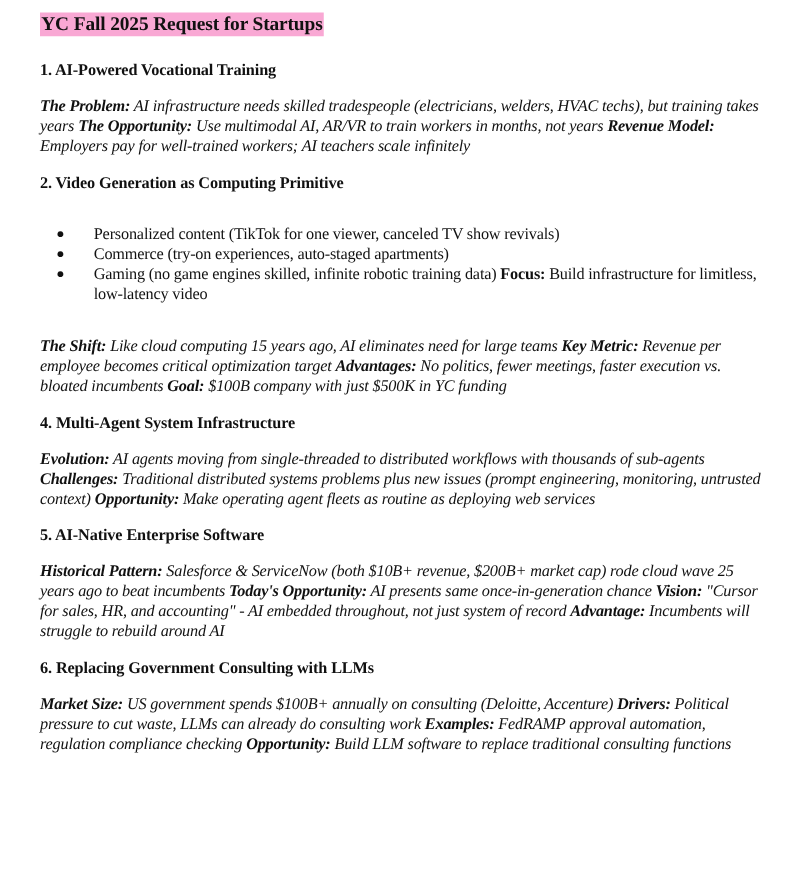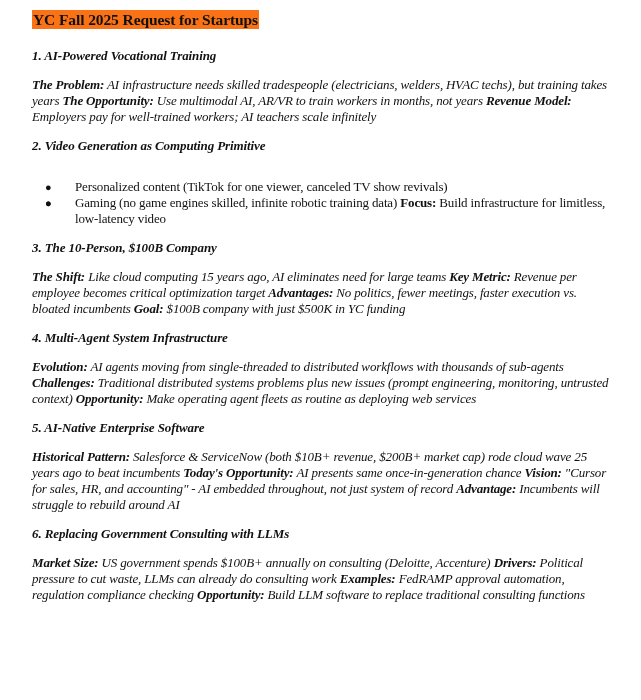--- a/index.html
+++ b/index.html
@@ -6,34 +6,33 @@
     body {
       width: 641px; height: 700px; overflow: hidden;
       font-family: "Liberation Serif", "DejaVu Serif", serif;
       color: #111111;
       font-size: 13px;
       line-height: 16px;
     }
     .page { position: relative; padding: 10px 32px 0 32px; width: 577px; }
     .title {
       display: inline-block;
-      background: #f97316;
+      background: #f9a8d4;
       font-weight: bold;
       font-size: 15.5px;
       line-height: 19px;
       padding: 0 1px;
       margin: 0;
       letter-spacing: -0.1px;
     }
     .section-heading {
       font-weight: bold;
       font-size: 13px;
       margin: 0;
       letter-spacing: -0.1px;
-      font-style: italic;
     }
     p.body { margin: 0; letter-spacing: -0.15px; font-style: italic; }
     b { font-weight: bold; }
     ul.bullets { margin: 0; padding: 0 0 0 43px; list-style: none; }
     ul.bullets li { position: relative; margin: 0; letter-spacing: -0.15px; }
     ul.bullets li .dot {
       position: absolute; left: -30px; top: 0; font-size: 11px;
     }
     .gap-title { height: 19px; }
     .gap-h { height: 13px; }
@@ -55,29 +54,28 @@
   </section>
   <div class="gap-sec"></div>
 
   
   <section>
     <h2 class="section-heading">2. Video Generation as Computing Primitive</h2>
     <div class="gap-h"></div>
     <div class="gap-list"></div>
     <ul class="bullets">
       <li><span class="dot">●</span><span>Personalized content (TikTok for one viewer, canceled TV show revivals)</span></li>
-      <li><span class="dot">●</span></li>
+      <li><span class="dot">●</span><span>Commerce (try-on experiences, auto-staged apartments)</span></li>
       <li><span class="dot">●</span><span>Gaming (no game engines skilled, infinite robotic training data) </span><b>Focus:</b><span> Build infrastructure for limitless, low-latency video</span></li>
     </ul>
   </section>
   <div class="gap-sec"></div>
 
   
   <section>
-    <h2 class="section-heading">3. The 10-Person, $100B Company</h2>
     <div class="gap-h"></div>
     <p class="body"><b>The Shift:</b><span> Like cloud computing 15 years ago, AI eliminates need for large teams </span><b>Key Metric:</b><span> Revenue per employee becomes critical optimization target </span><b>Advantages:</b><span> No politics, fewer meetings, faster execution vs. bloated incumbents </span><b>Goal:</b><span> $100B company with just $500K in YC funding</span></p>
   </section>
   <div class="gap-sec"></div>
 
   
   <section>
     <h2 class="section-heading">4. Multi-Agent System Infrastructure</h2>
     <div class="gap-h"></div>
     <p class="body"><b>Evolution:</b><span> AI agents moving from single-threaded to distributed workflows with thousands of sub-agents </span><b>Challenges:</b><span> Traditional distributed systems problems plus new issues (prompt engineering, monitoring, untrusted context) </span><b>Opportunity:</b><span> Make operating agent fleets as routine as deploying web services</span></p>

